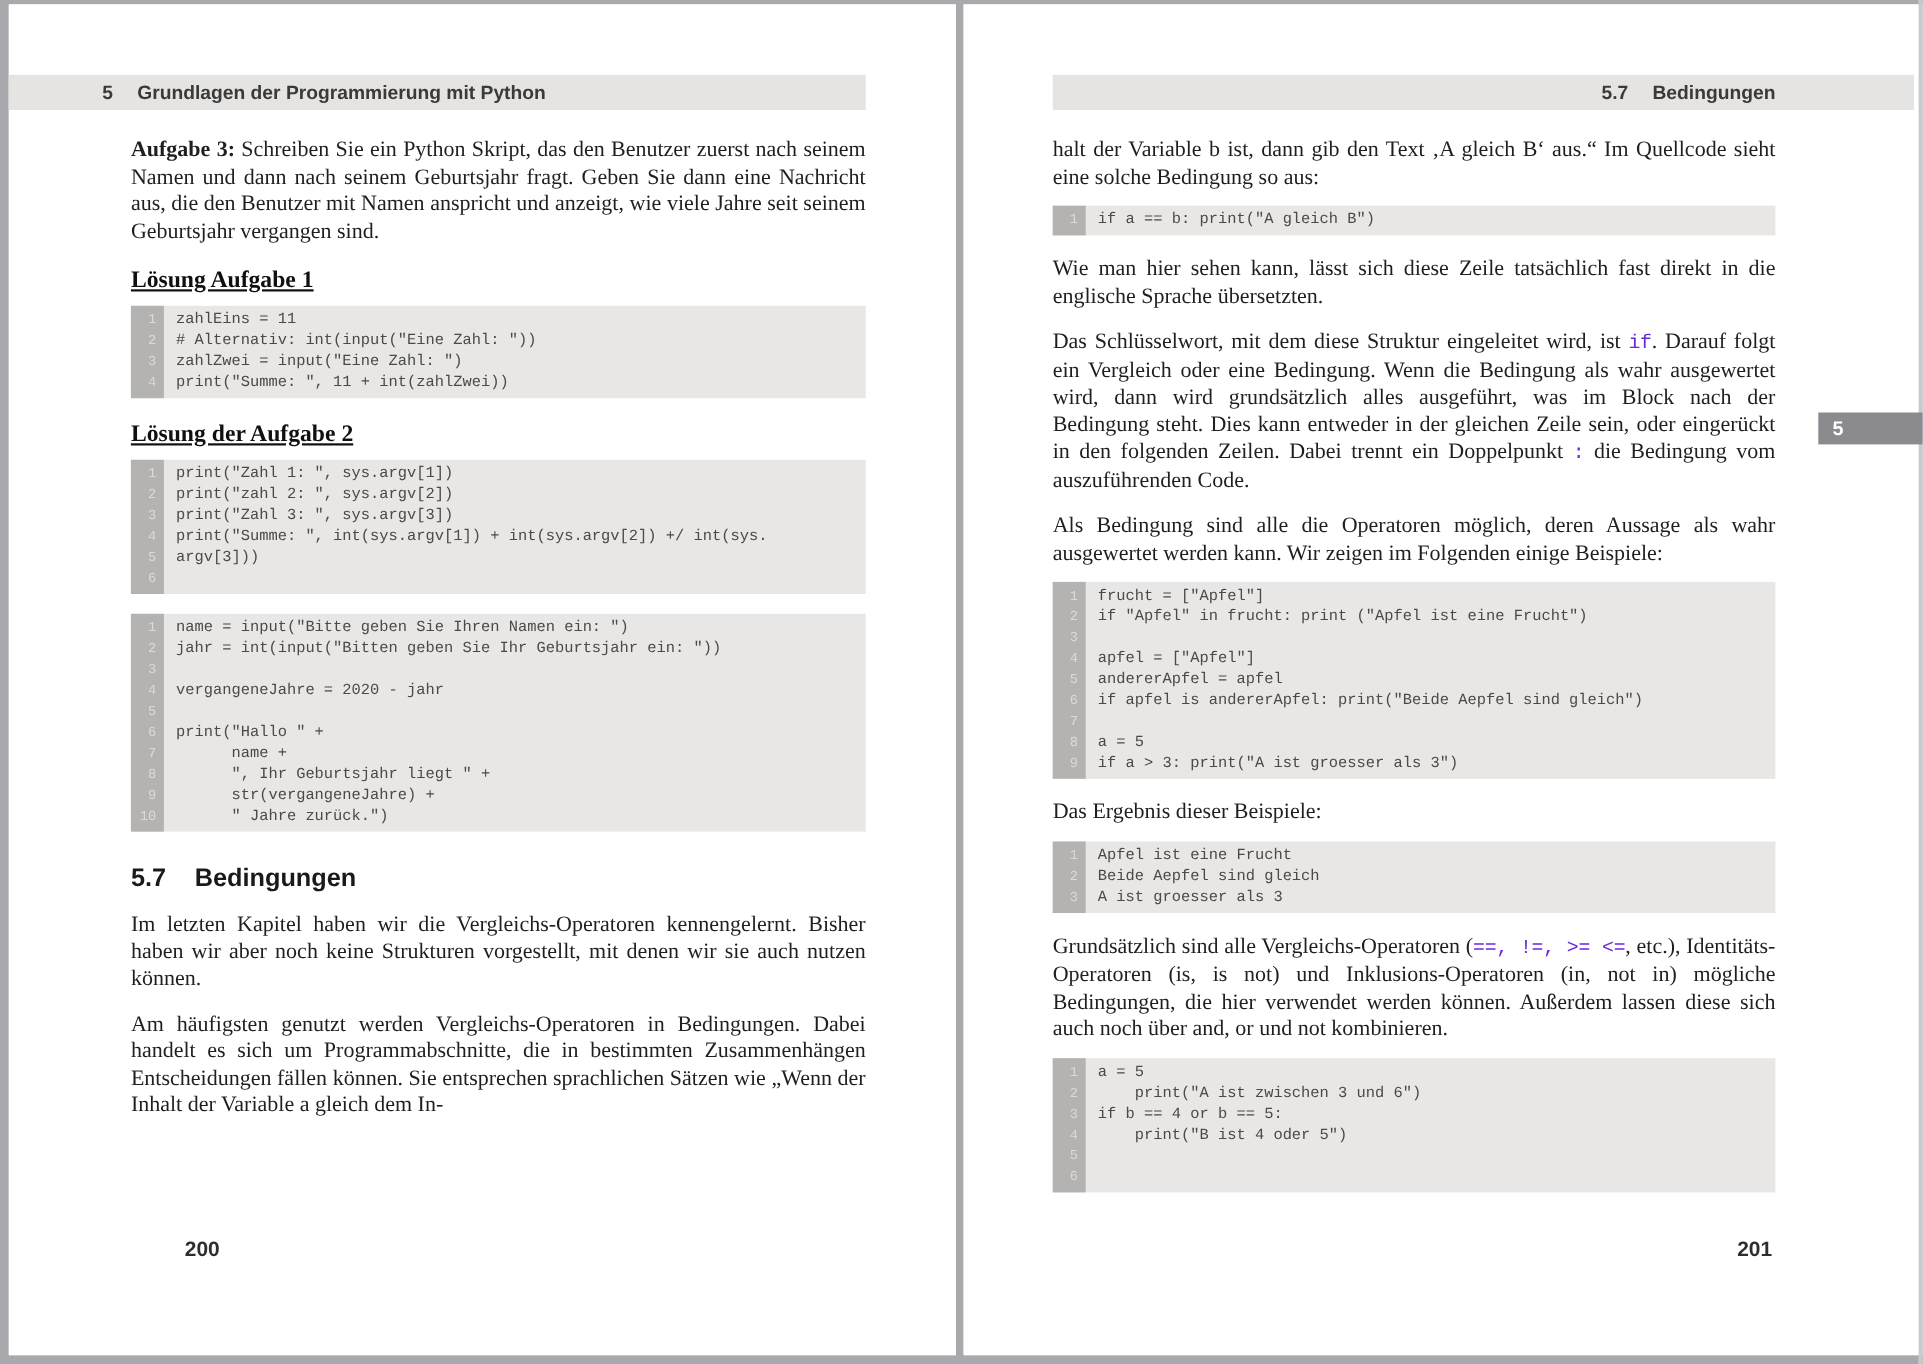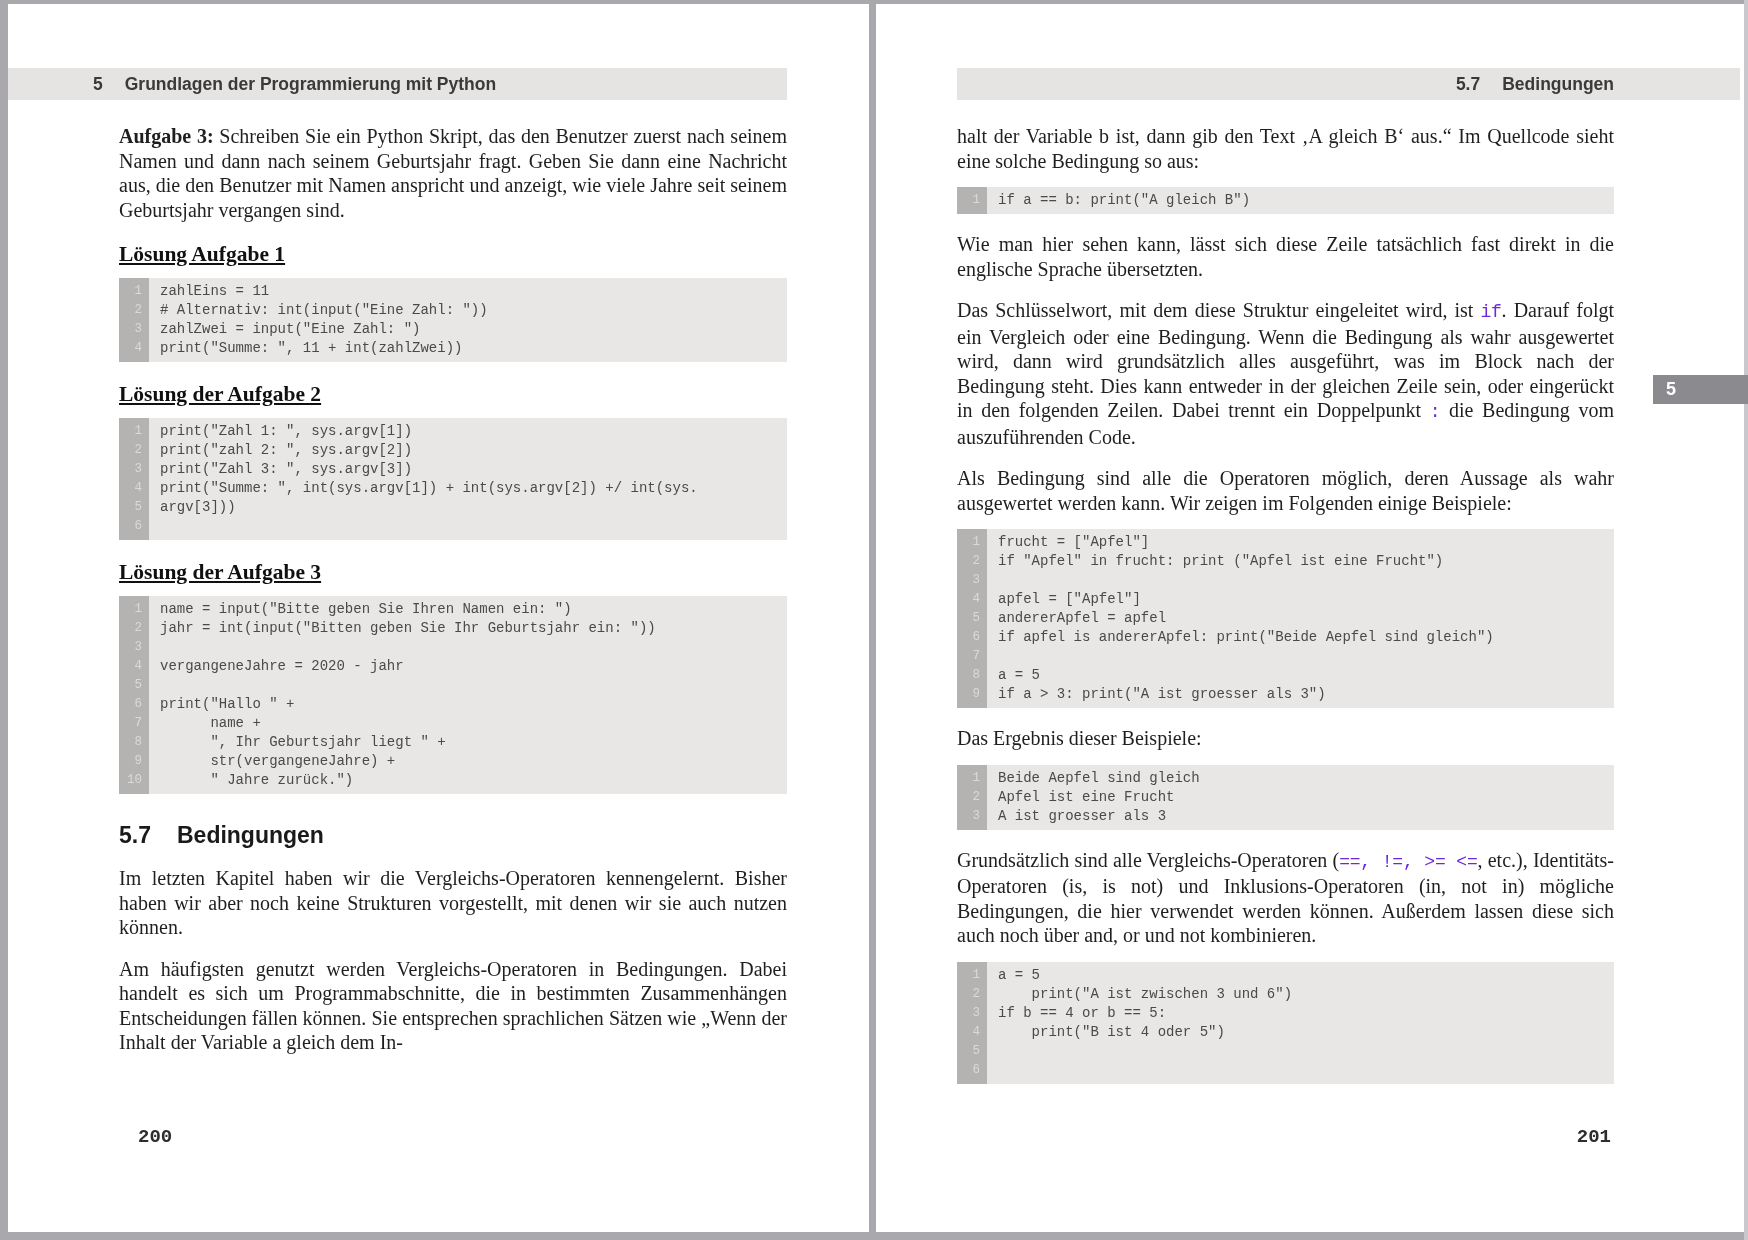--- a/index.html
+++ b/index.html
@@ -61,22 +61,22 @@
   .lnum {
     height:19px; line-height:19px; font-size:12.5px; color:#dbdad8;
     text-align:right; padding-right:7px;
   }
   .codecol { flex:1; padding:4px 0 4px 11px; overflow:hidden; }
   .cline {
     height:19px; line-height:19px; font-size:14px; color:#4a4a4a; white-space:pre;
   }
 
   .pagenum {
-    position:absolute; top:1122px; font-family:Liberation Mono, monospace;
-    font-weight:bold; font-size:19px; color:#2e2e2e;
+    position:absolute; top:1122px; font-family:Liberation Sans, sans-serif;
+    font-weight:bold; font-size:19px; color:#2e2e2e;margin-left:30px;
   }
   .pagenum-left  { left:130px; }
   .pagenum-right { right:133px; }
 
   
   .chapter-tab {
     position:absolute; left:1653px; top:375px; width:95px; height:29px;
     background:#8a8a8f; color:#ffffff; display:flex; align-items:center;
     padding-left:13px; font-family:"Liberation Sans", sans-serif; font-weight:bold; font-size:18px;
   }
@@ -124,21 +124,20 @@
             <div class="lnum">6</div>
           </div>
           <div class="codecol">
             <div class="cline">print("Zahl 1: ", sys.argv[1])</div>
             <div class="cline">print("zahl 2: ", sys.argv[2])</div>
             <div class="cline">print("Zahl 3: ", sys.argv[3])</div>
             <div class="cline">print("Summe: ", int(sys.argv[1]) + int(sys.argv[2]) +/ int(sys.</div>
             <div class="cline">argv[3]))</div>
           </div>
         </div>
-        <h3 class="h-serif">Lösung der Aufgabe 3</h3>
         <div class="codeblock">
           <div class="gutter">
             <div class="lnum">1</div>
             <div class="lnum">2</div>
             <div class="lnum">3</div>
             <div class="lnum">4</div>
             <div class="lnum">5</div>
             <div class="lnum">6</div>
             <div class="lnum">7</div>
             <div class="lnum">8</div>
@@ -211,22 +210,22 @@
           </div>
         </div>
         <p class="para"><span>Das Ergebnis dieser Beispiele:</span></p>
         <div class="codeblock">
           <div class="gutter">
             <div class="lnum">1</div>
             <div class="lnum">2</div>
             <div class="lnum">3</div>
           </div>
           <div class="codecol">
+            <div class="cline">Apfel ist eine Frucht</div>
             <div class="cline">Beide Aepfel sind gleich</div>
-            <div class="cline">Apfel ist eine Frucht</div>
             <div class="cline">A ist groesser als 3</div>
           </div>
         </div>
         <p class="para"><span>Grundsätzlich sind alle Vergleichs-Operatoren (</span><span class="icode">==, !=, &gt;= &lt;=</span><span>, etc.), Identitäts-Operatoren (is, is not) und Inklusions-Operatoren (in, not in) mögliche Bedingungen, die hier verwendet werden können. Außerdem lassen diese sich auch noch über and, or und not kombinieren.</span></p>
         <div class="codeblock">
           <div class="gutter">
             <div class="lnum">1</div>
             <div class="lnum">2</div>
             <div class="lnum">3</div>
             <div class="lnum">4</div>

